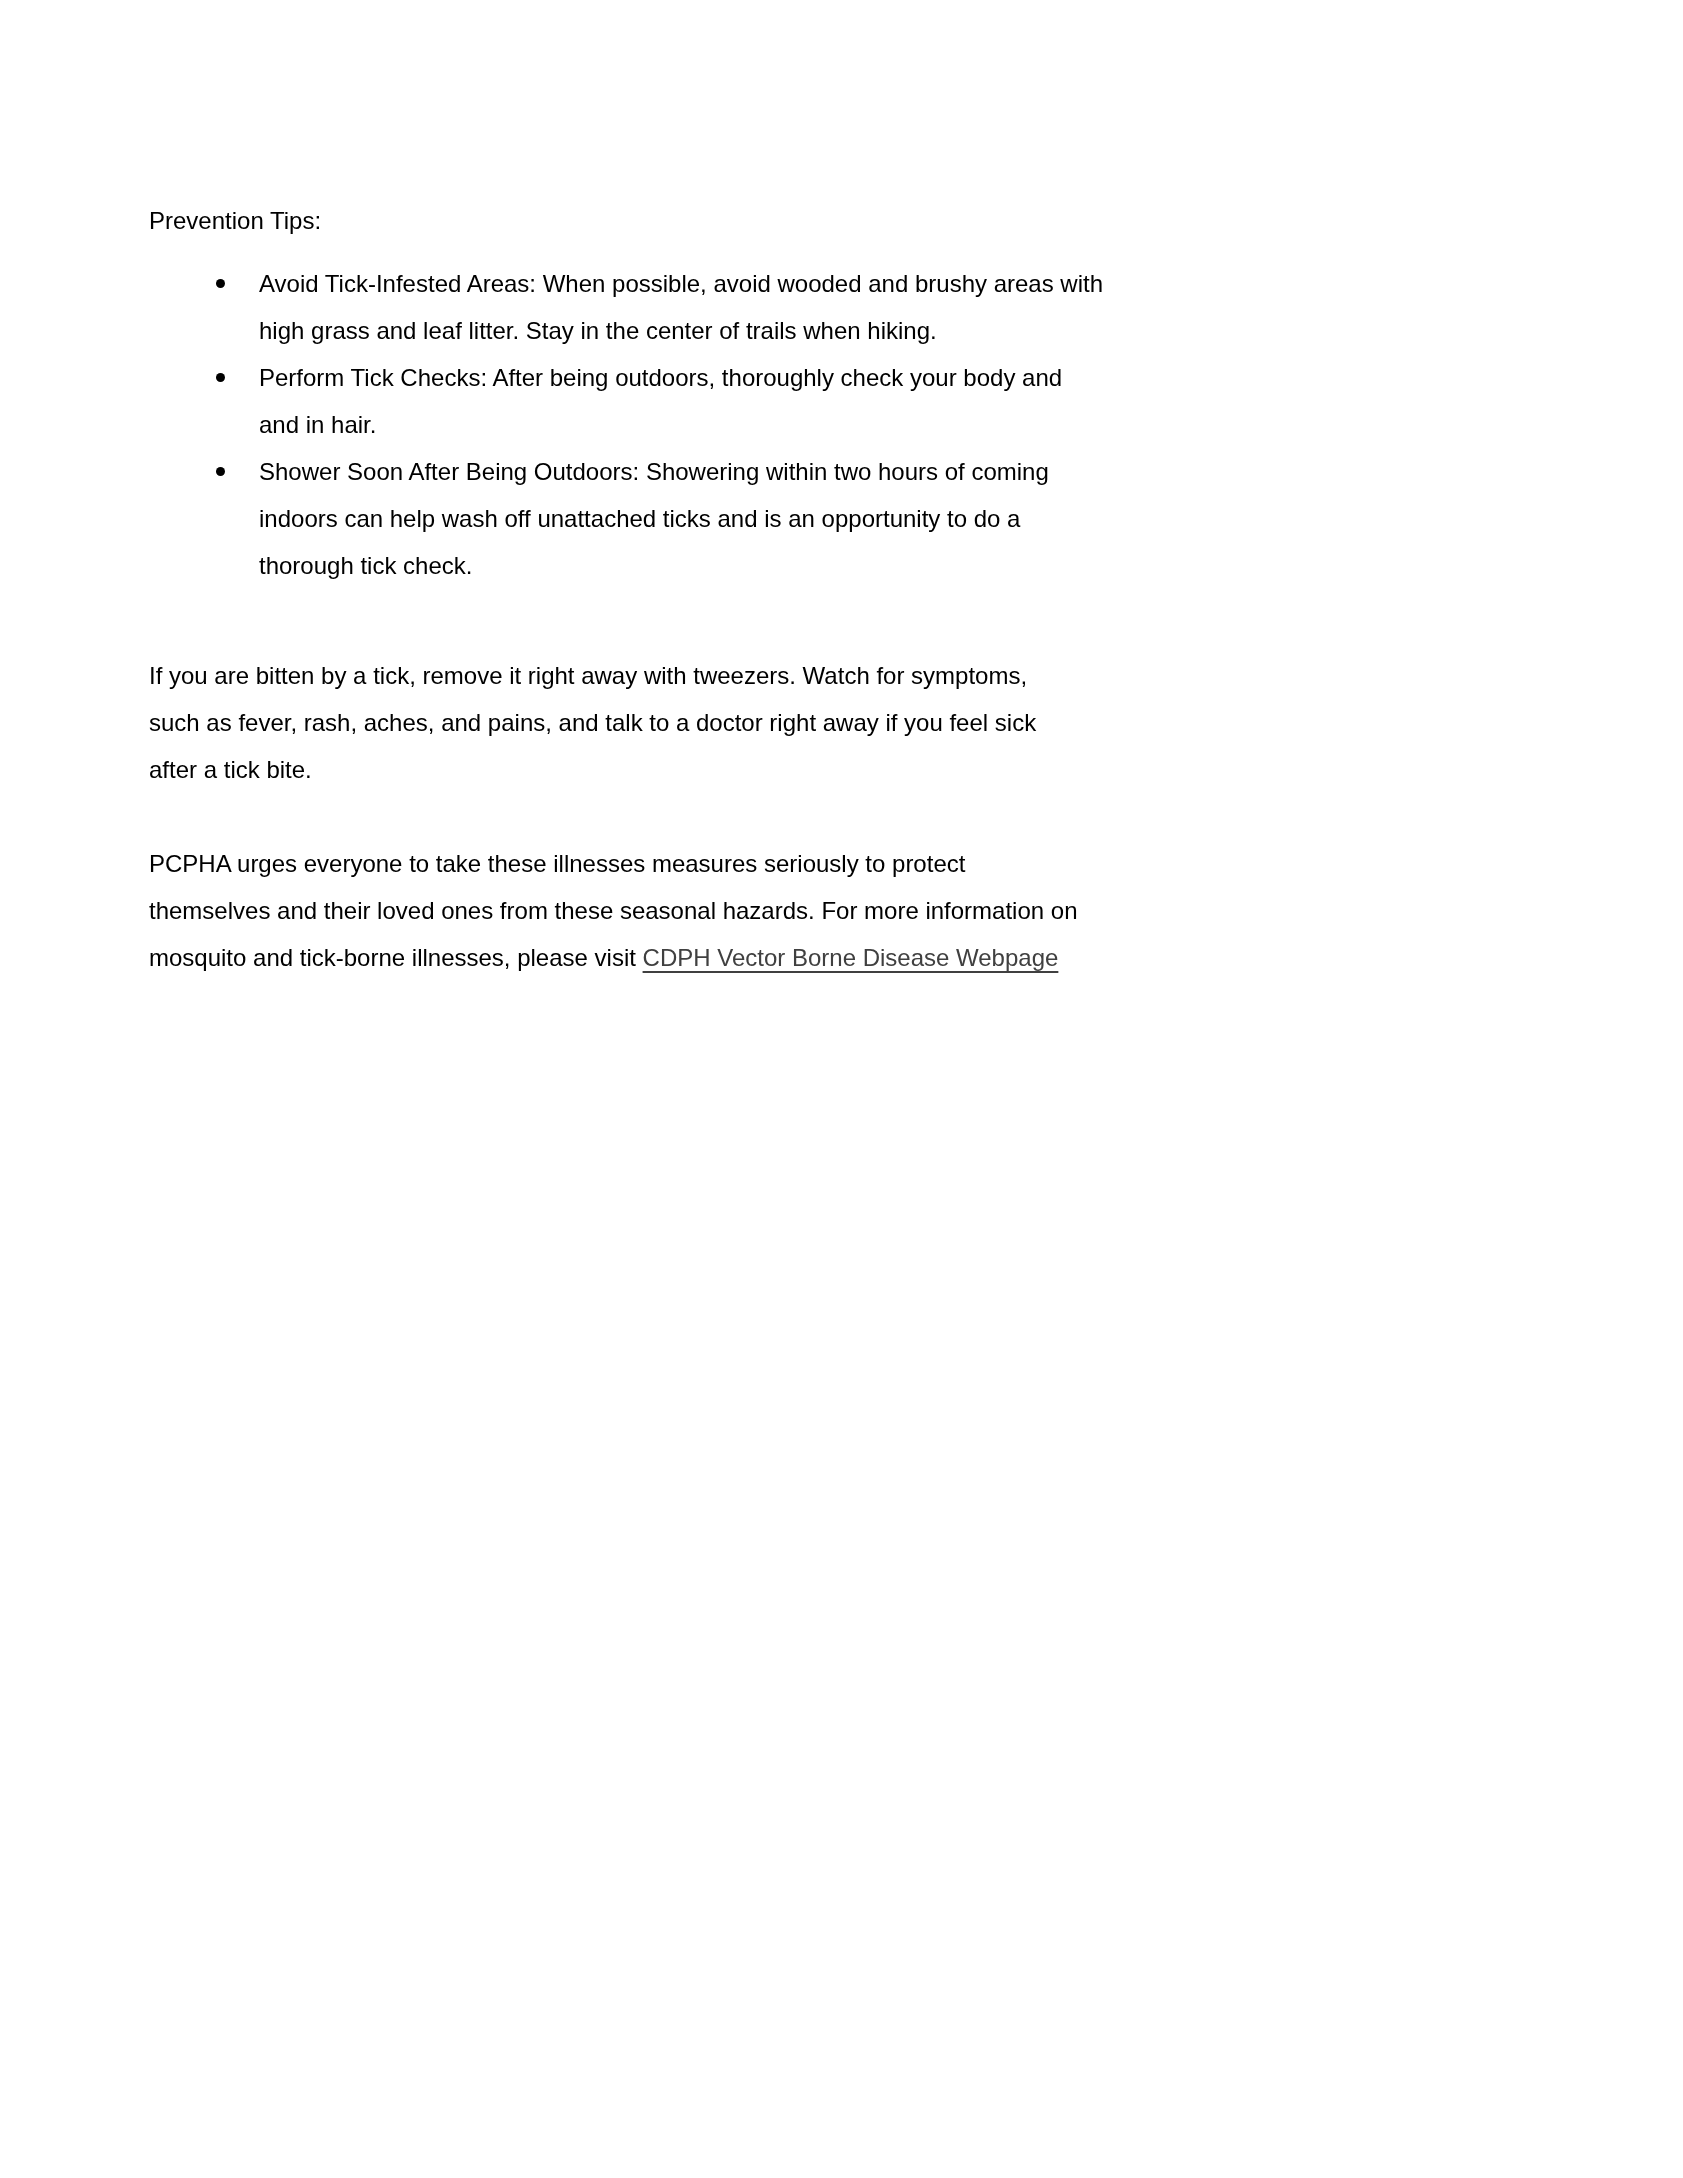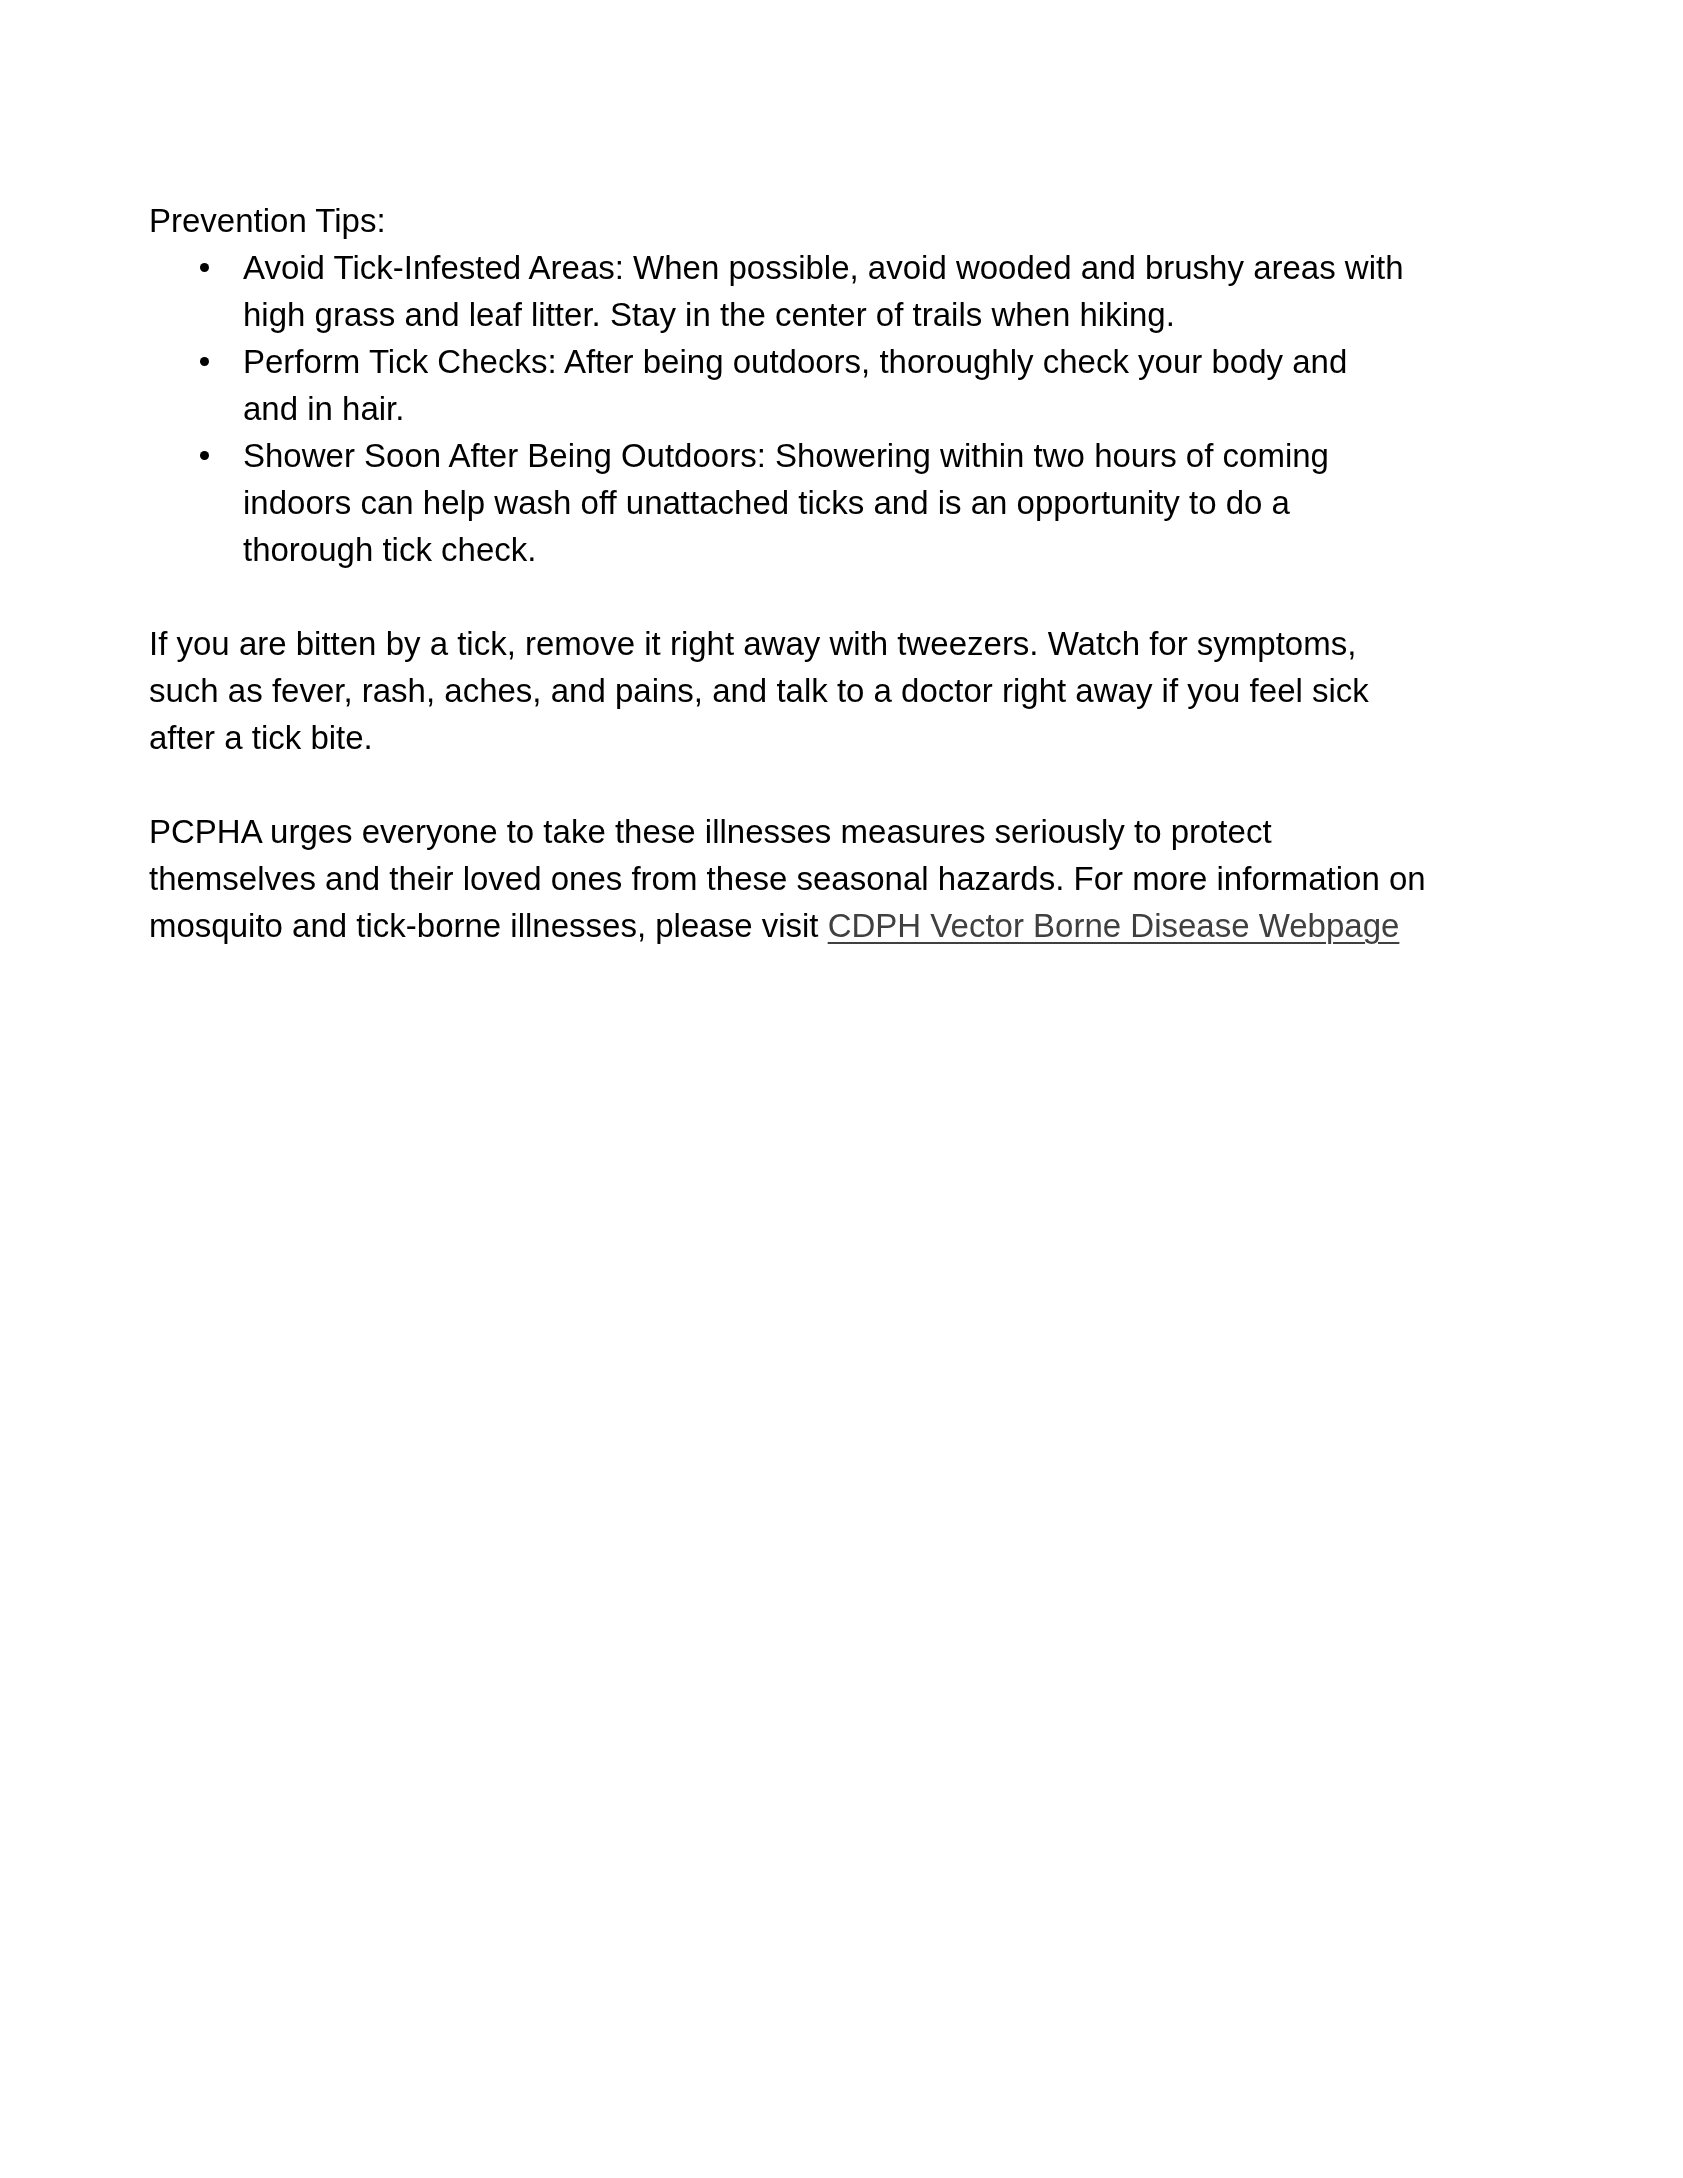--- a/index.html
+++ b/index.html
@@ -9,34 +9,34 @@
   }
   .page {
     position: relative;
     width: 1683px;
     height: 2178px;
     background: #ffffff;
     box-sizing: border-box;
     padding: 197px 64px 0 149px;
     font-family: "Liberation Sans", "DejaVu Sans", sans-serif;
     font-weight: 300;
-    font-size: 33px;
+    font-size: 24px;
     line-height: 47px;
     color: #000000;
   }
   .line {
     white-space: nowrap;
     height: 47px;
   }
   .spacer {
     height: 47px;
   }
   ul.bullet-list {
     list-style: none;
-    margin: 0;
+    margin: 16px;
     padding: 0;
   }
   ul.bullet-list li {
     position: relative;
     padding-left: 94px;
   }
   ul.bullet-list li .dot {
     position: absolute;
     left: 51px;
     top: 19px;

